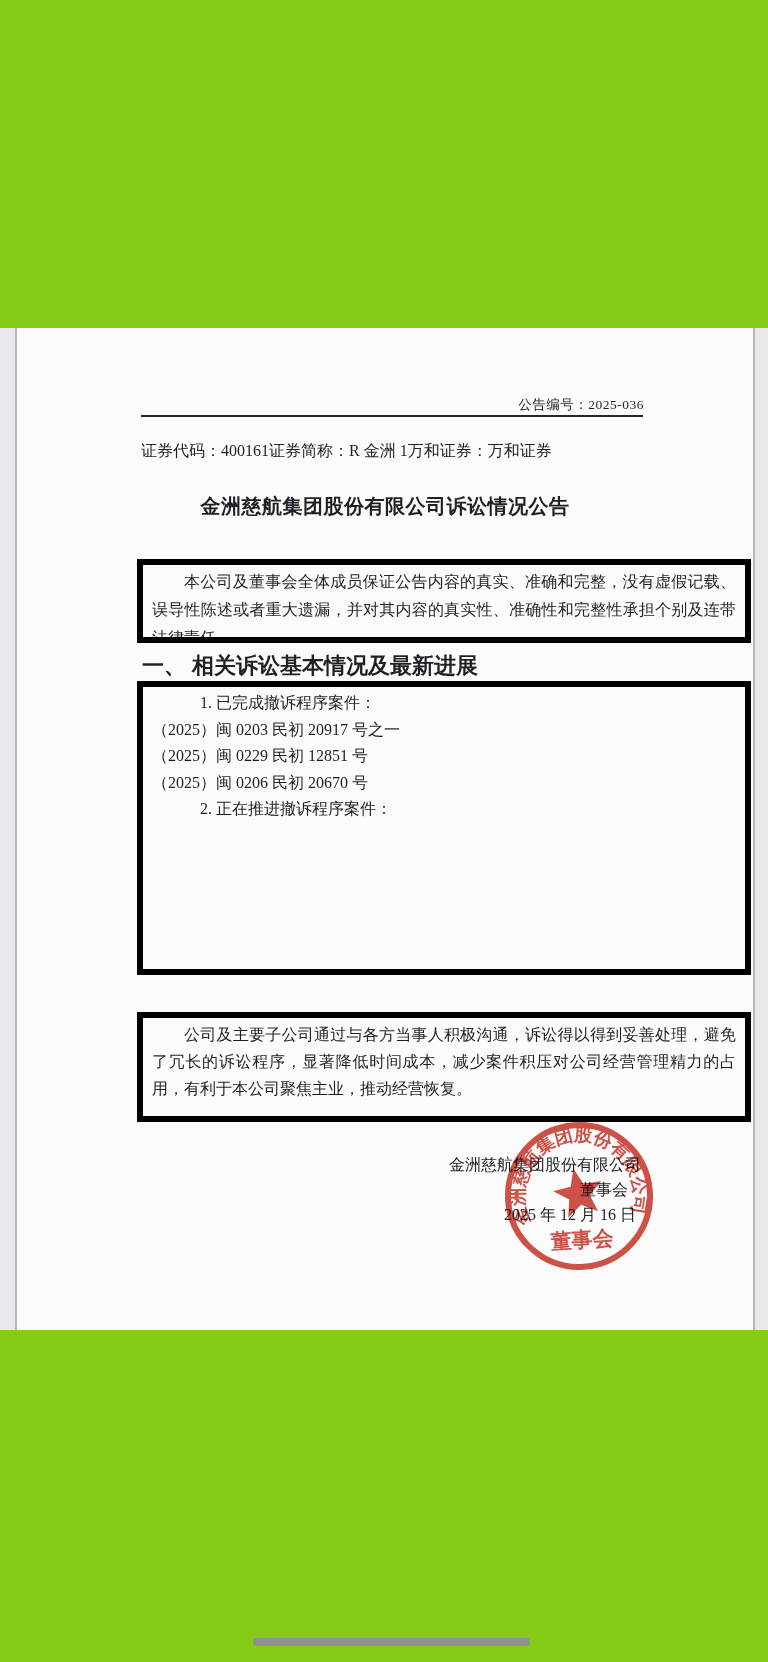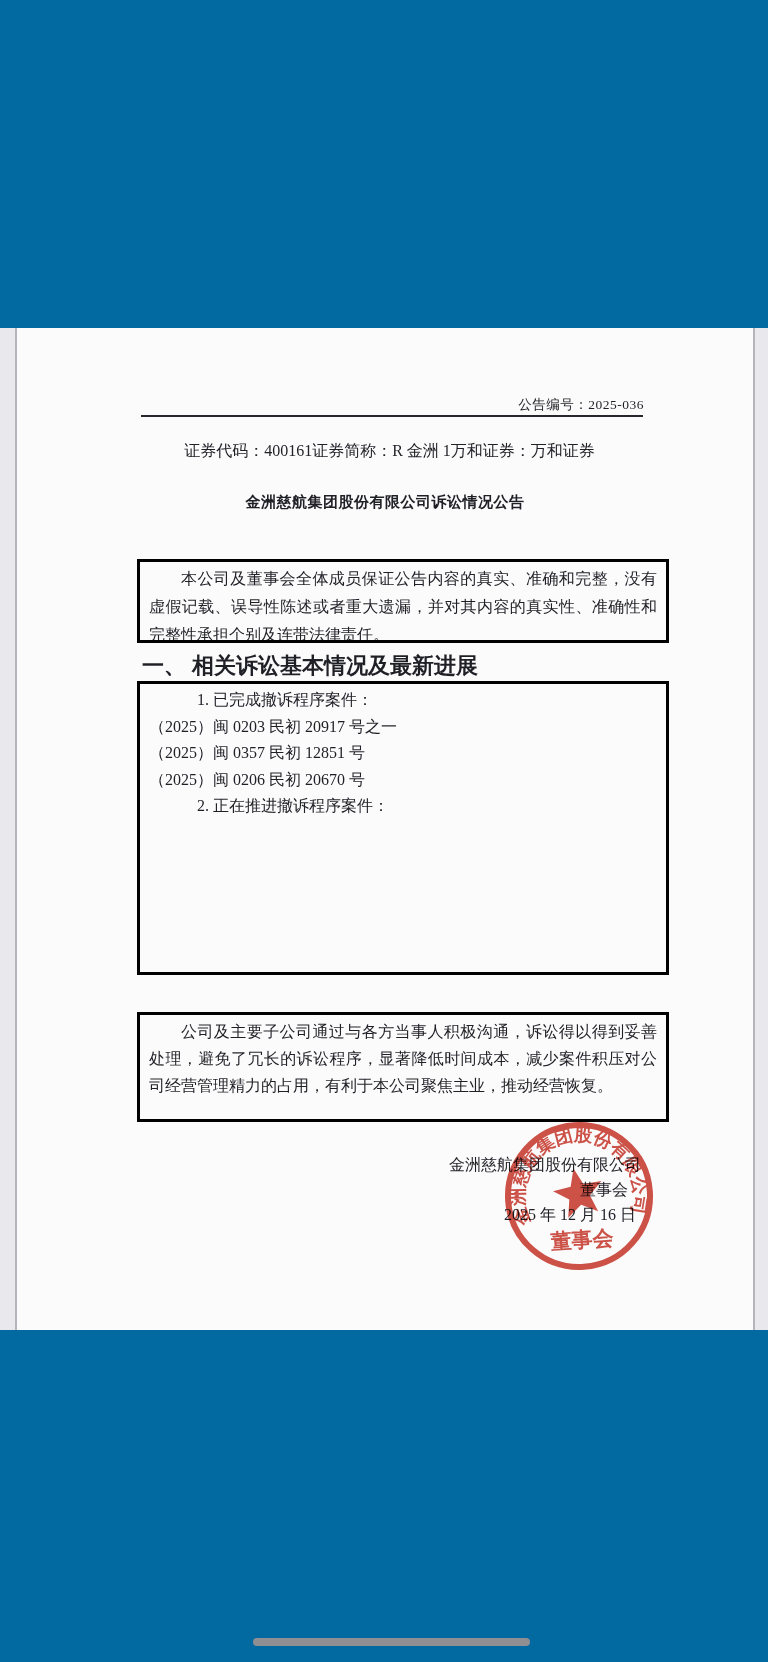--- a/index.html
+++ b/index.html
@@ -1,48 +1,48 @@
 <!DOCTYPE html>
 <html><head>
 <meta charset="utf-8">
 <style>
   html,body { margin:0; padding:0; background:#000; }
   .screen {
     position:relative; width:768px; height:1662px;
-    background:#0369a1; overflow:hidden;
+    background:#84cc16; overflow:hidden;
     font-family:"Liberation Serif", serif;
   }
   
   .strip { position:absolute; top:328px; height:1002px; background:#e9e9ed; box-sizing:border-box; }
   .strip.left  { left:0;  width:17px; border-right:2px solid #b4b4ba; }
   .strip.right { right:0; width:15px; border-left:2px solid #b4b4ba; }
 
   
   .page {
     position:absolute; left:17px; top:328px; width:736px; height:1002px;
     background:#fbfbfc; color:#1f1f26;
   }
   .page * { box-sizing:border-box; }
 
   .ann-no { position:absolute; top:68px; right:109px; font-size:13.5px; letter-spacing:.5px; }
   .rule   { position:absolute; top:87px; left:124px; width:502px; height:2px; background:#26262c; }
 
   .header-row {
     position:absolute; top:113px; left:124px; width:497px;
-    display:flex; justify-content:center; font-size:16px;
+    display:flex; justify-content:flex-start; font-size:16px;
   }
 
   .doc-title {
     position:absolute; top:165px; left:0; width:100%;
-    text-align:center; font-size:15px; font-weight:bold; letter-spacing:.5px;
+    text-align:center; font-size:20px; font-weight:bold; letter-spacing:.5px;
   }
 
   .tbox {
-    position:absolute; left:120px; width:532px;
-    border:3px solid #000000; background:transparent;
+    position:absolute; left:120px; width:614px;
+    border:6px solid #000000; background:transparent;
     font-size:16px; overflow:hidden; padding:3px 9px;
   }
   .tbox p { margin:0; text-indent:2em; text-align:justify; }
 
   .box-disclaimer { top:231px; height:84px; line-height:28px; }
   .box-main      { top:353px; height:294px; line-height:26.6px; }
   .box-impact    { top:684px; height:110px; line-height:27px; }
 
   .sec-heading { position:absolute; left:125px; font-size:22px; font-weight:bold; }
   .sec-heading .num { display:inline-block; width:50px; }
@@ -93,21 +93,21 @@
       <p>本公司及董事会全体成员保证公告内容的真实、准确和完整，没有虚假记载、误导性陈述或者重大遗漏，并对其内容的真实性、准确性和完整性承担个别及连带法律责任。</p>
     </div>
 
     <div class="sec-heading h1">
       <span class="num">一、</span><span>相关诉讼基本情况及最新进展</span>
     </div>
 
     <div class="tbox box-main">
       <div class="list-label">1. 已完成撤诉程序案件：</div>
       <div class="case-line">（2025）闽 0203 民初 20917 号之一</div>
-      <div class="case-line">（2025）闽 0357 民初 12851 号</div>
+      <div class="case-line">（2025）闽 0229 民初 12851 号</div>
       <div class="case-line">（2025）闽 0206 民初 20670 号</div>
       <div class="list-label">2. 正在推进撤诉程序案件：</div>
     </div>
 
 
     <div class="tbox box-impact">
       <p>公司及主要子公司通过与各方当事人积极沟通，诉讼得以得到妥善处理，避免了冗长的诉讼程序，显著降低时间成本，减少案件积压对公司经营管理精力的占用，有利于本公司聚焦主业，推动经营恢复。</p>
 
     </div>
 

